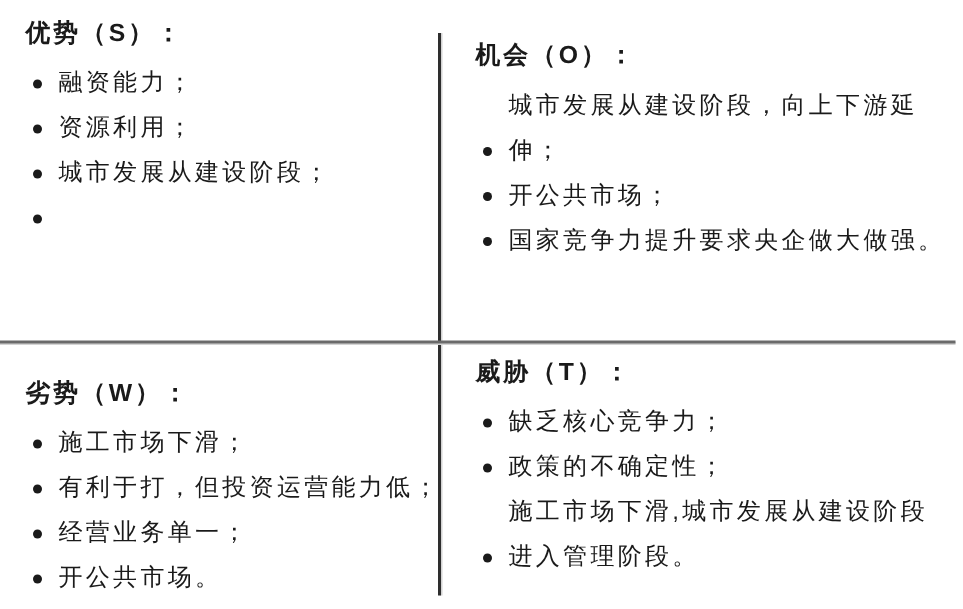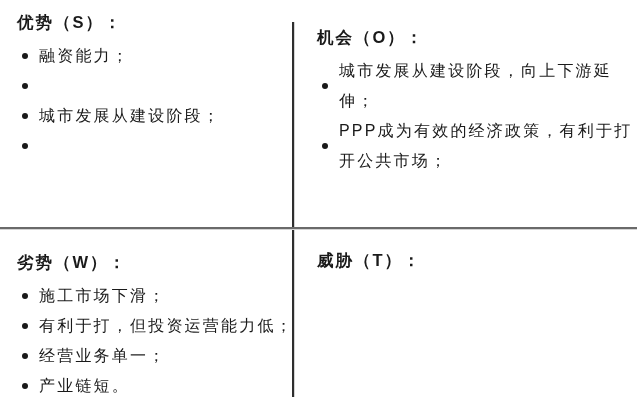--- a/index.html
+++ b/index.html
@@ -35,37 +35,37 @@
     box-shadow: 0 1px 0 var(--divider_highlight, #cfcfcf);
   }
   
   .cell {
     position: absolute;
     overflow: visible;
   }
   .cell.q-s { left: 0;     top: 0;     width: 239px; height: 227px; padding: 7px 0 0 17px; }
   .cell.q-o { left: 295px; top: 17px;     width: 347px; height: 227px; padding: 5px 0 0 22px; }
   .cell.q-w { left: 0;     top: 229px; width: 319px; height: 177px; padding: 18px 0 0 17px; }
-  .cell.q-t { left: 295px; top: 229px; width: 347px; height: 177px; padding: 16px 0 0 22px; }
+  .cell.q-t { left: 295px; top: 229px; width: 347px; height: 177px; padding: 4px 0 0 22px; }
 
   .q-title {
     font-size: 16.5px;
     font-weight: 700;
     line-height: 30px;
     letter-spacing: 2px;
     white-space: nowrap;
   }
   ul.q-list {
     list-style: none;
     margin: 4px 0 0 0;
     padding: 0 0 0 4px;
   }
   ul.q-list li {
     display: flex;
-    align-items: center;
+    align-items: flex-end;
   }
   .bullet {
     flex: 0 0 18px;
     height: 30px;
     position: relative;
   }
   .bullet::before {
     content: "";
     position: absolute;
     left: 1px;
@@ -92,20 +92,23 @@
     <h3 class="q-title">优势（S）：</h3>
     <ul class="q-list">
         <li>
           <span class="bullet"></span>
           <span class="item-lines">
             <div class="line">融资能力；</div>
           </span>
         </li>
         <li>
           <span class="bullet"></span>
+          <span class="item-lines">
+            <div class="line">资源利用；</div>
+          </span>
         </li>
         <li>
           <span class="bullet"></span>
           <span class="item-lines">
             <div class="line">城市发展从建设阶段；</div>
           </span>
         </li>
         <li>
           <span class="bullet"></span>
         </li>
@@ -118,22 +121,27 @@
         <li>
           <span class="bullet"></span>
           <span class="item-lines">
             <div class="line">城市发展从建设阶段，向上下游延</div>
             <div class="line">伸；</div>
           </span>
         </li>
         <li>
           <span class="bullet"></span>
           <span class="item-lines">
-            <div class="line">PPP成为有效的经济政策，有利于打</div>
             <div class="line">开公共市场；</div>
+          </span>
+        </li>
+        <li>
+          <span class="bullet"></span>
+          <span class="item-lines">
+            <div class="line">国家竞争力提升要求央企做大做强。</div>
           </span>
         </li>
       </ul>
   </section>
 
   <section class="cell q-w">
     <h3 class="q-title">劣势（W）：</h3>
     <ul class="q-list">
         <li>
           <span class="bullet"></span>
@@ -149,26 +157,47 @@
         </li>
         <li>
           <span class="bullet"></span>
           <span class="item-lines">
             <div class="line">经营业务单一；</div>
           </span>
         </li>
         <li>
           <span class="bullet"></span>
           <span class="item-lines">
-            <div class="line">产业链短。</div>
+            <div class="line">开公共市场。</div>
           </span>
         </li>
       </ul>
   </section>
 
   <section class="cell q-t">
     <h3 class="q-title">威胁（T）：</h3>
+    <ul class="q-list">
+        <li>
+          <span class="bullet"></span>
+          <span class="item-lines">
+            <div class="line">缺乏核心竞争力；</div>
+          </span>
+        </li>
+        <li>
+          <span class="bullet"></span>
+          <span class="item-lines">
+            <div class="line">政策的不确定性；</div>
+          </span>
+        </li>
+        <li>
+          <span class="bullet"></span>
+          <span class="item-lines">
+            <div class="line">施工市场下滑,城市发展从建设阶段</div>
+            <div class="line">进入管理阶段。</div>
+          </span>
+        </li>
+      </ul>
   </section>
 
   <div class="vline"></div>
   <div class="hline"></div>
 
 </div>
 
 </body></html>

